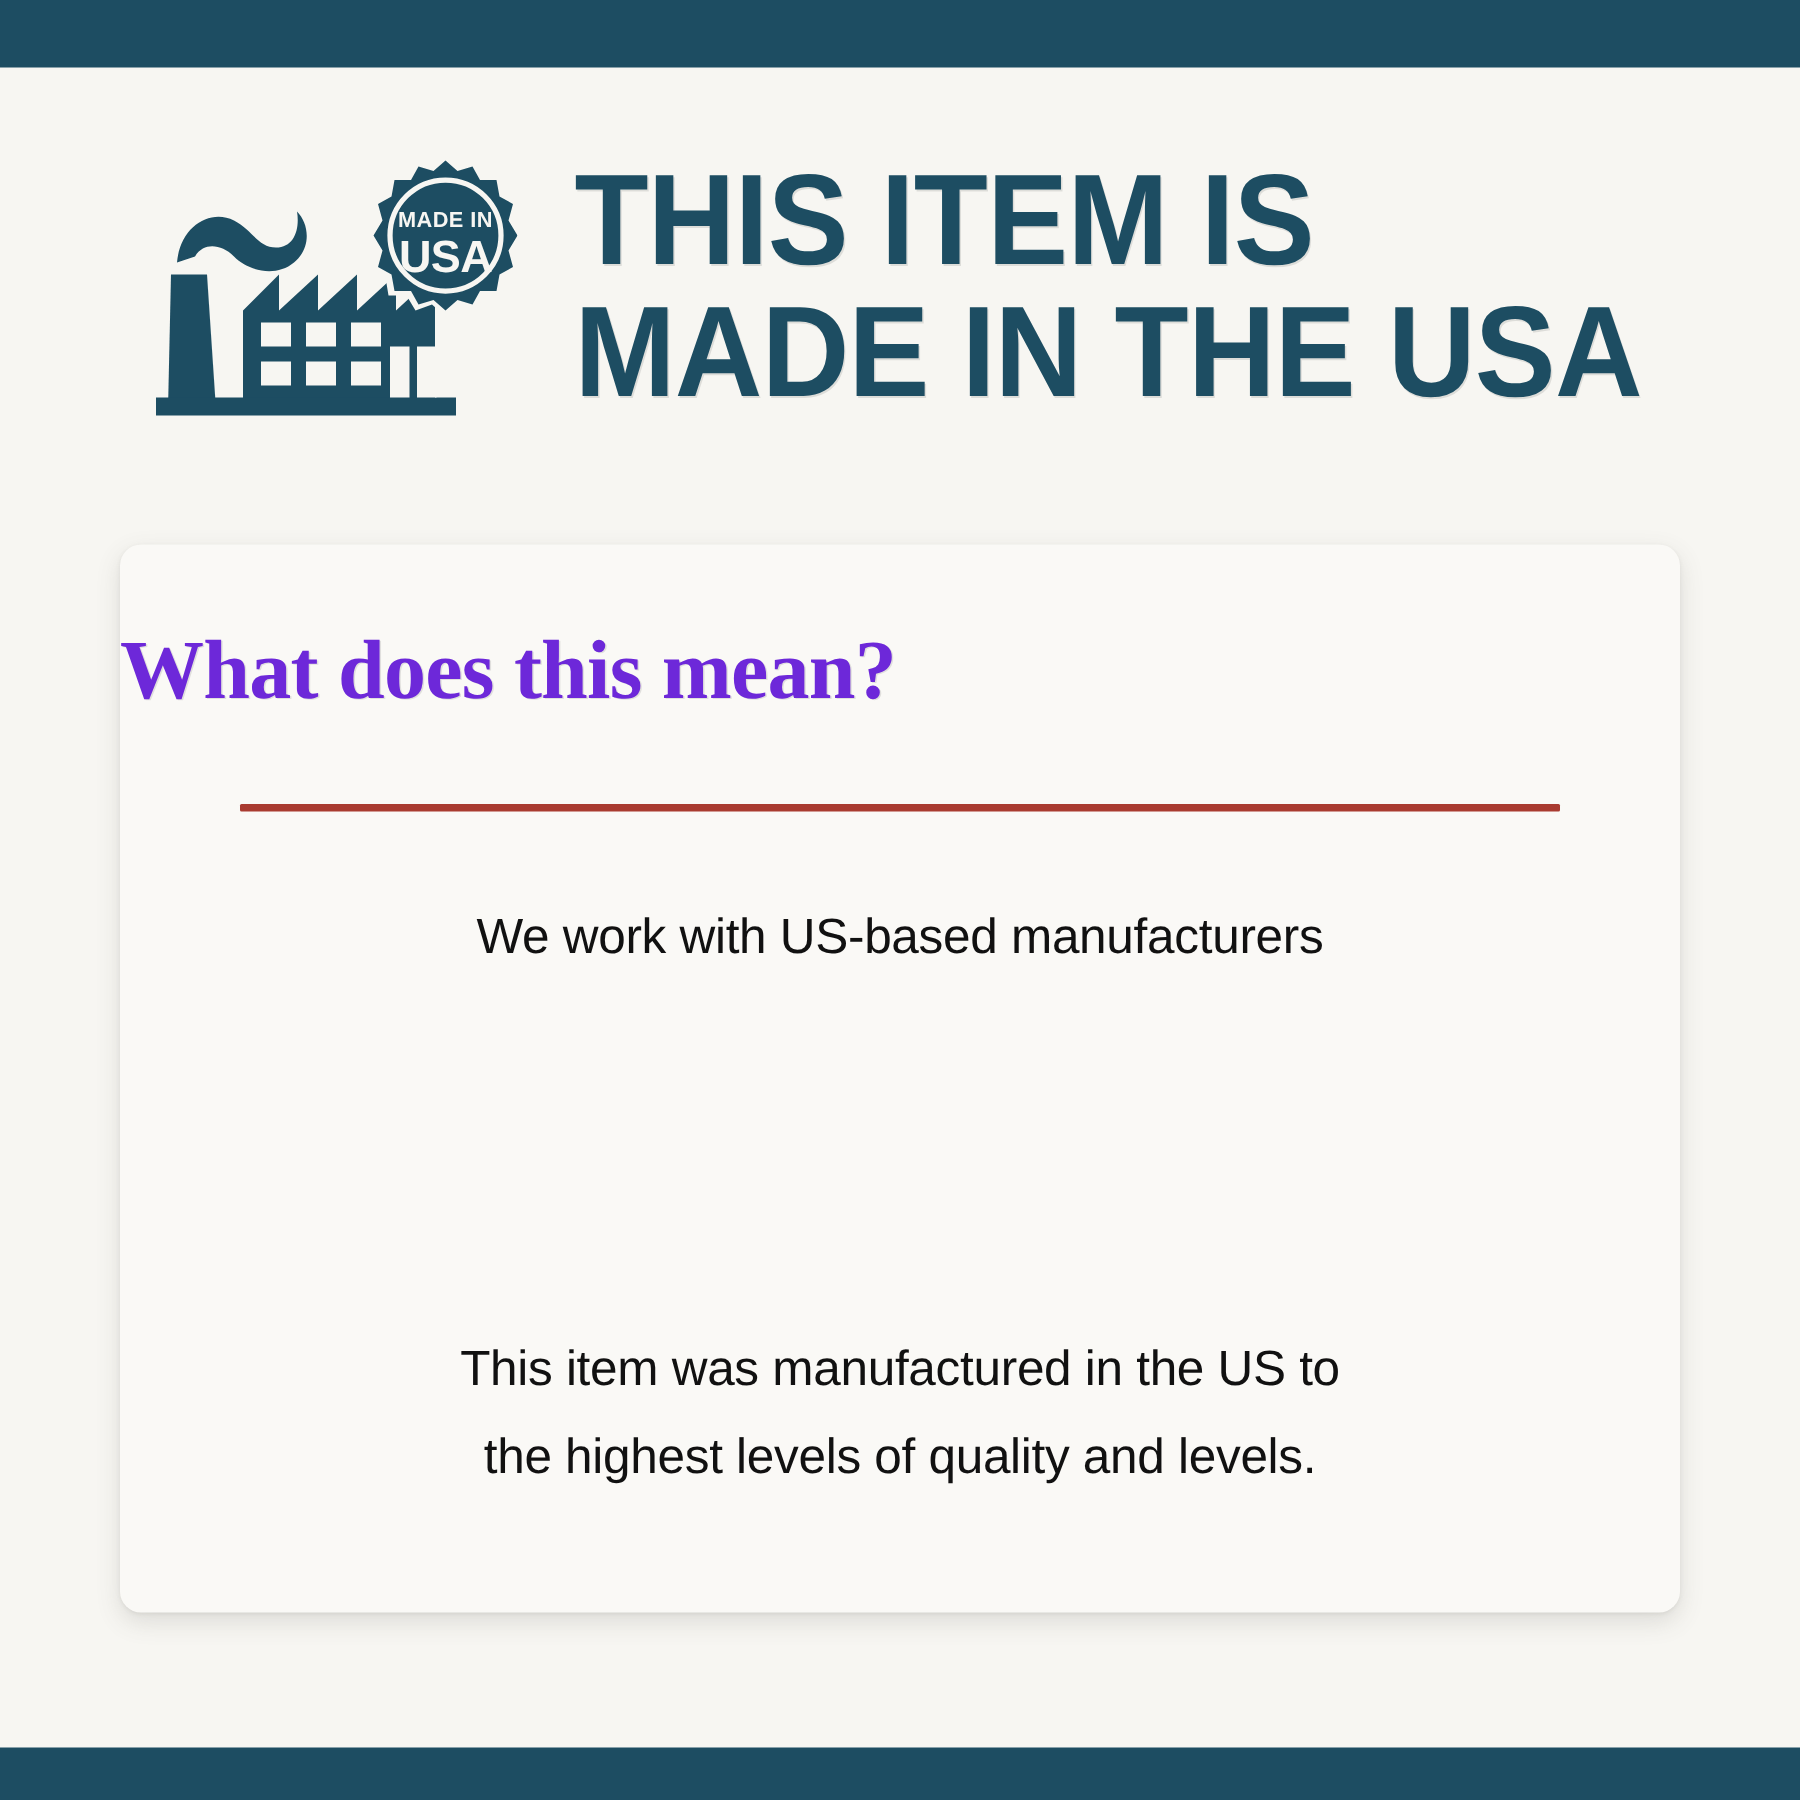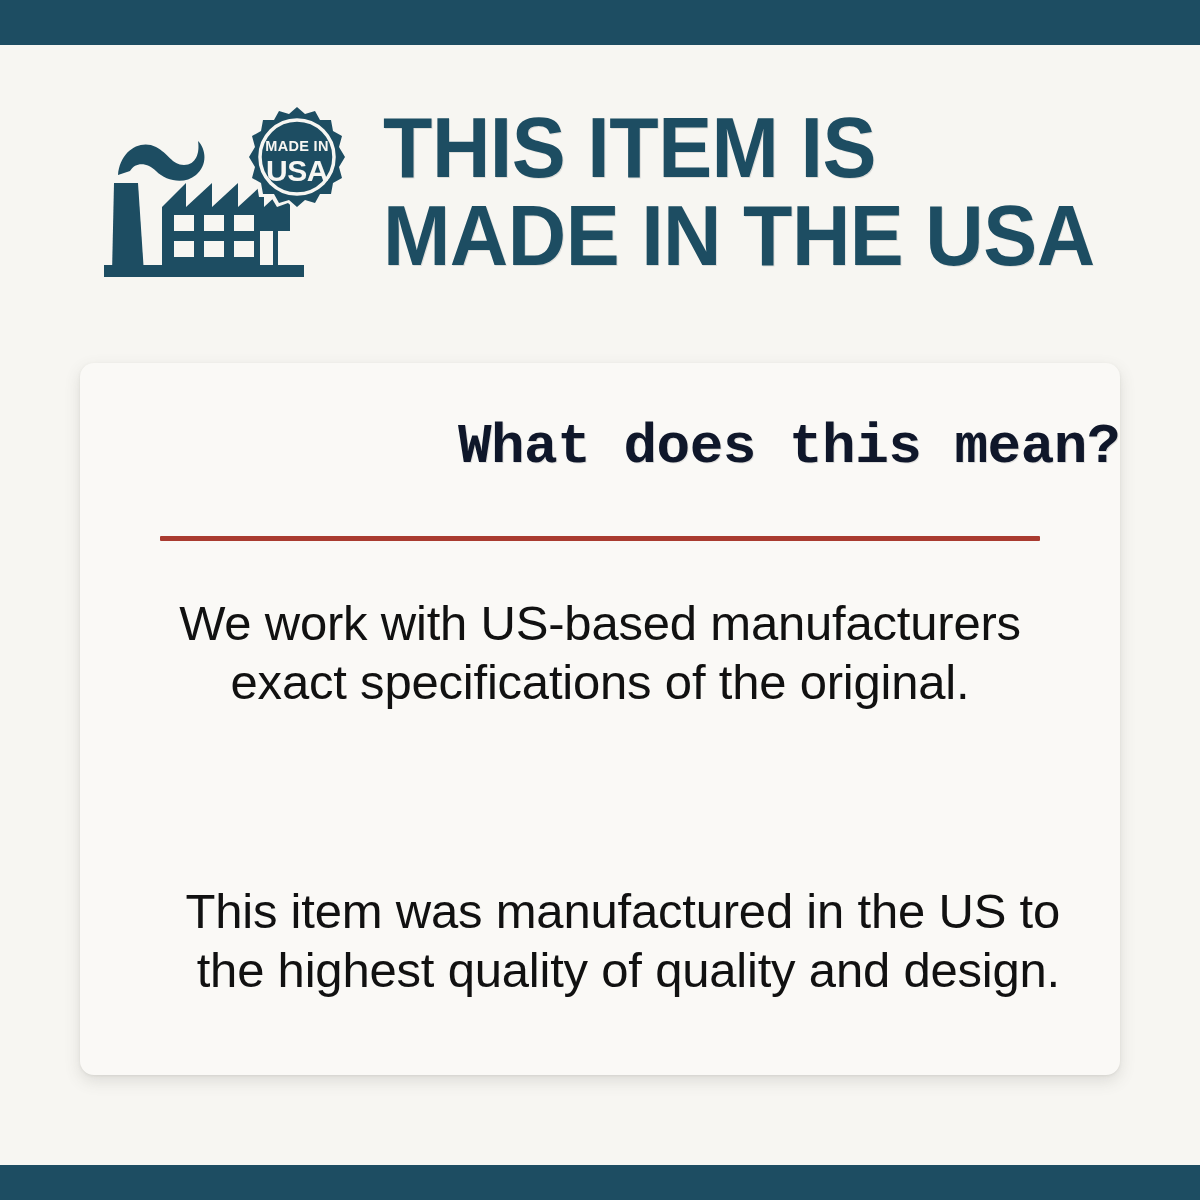--- a/index.html
+++ b/index.html
@@ -84,23 +84,23 @@
     border-radius: 14px;
     box-shadow: 0 6px 16px rgba(90, 90, 80, 0.16),
                 0 1px 3px rgba(90, 90, 80, 0.10);
   }
 
   .card-title {
     position: absolute;
     top: 55px;
     left: 0;
     width: 1040px;
-    text-align: right;
-    color: #0f172a;
-    font-family: Liberation Mono, monospace;
+    text-align: left;
+    color: #6d28d9;
+    font-family: Liberation Serif, serif;
     font-weight: bold;
     font-size: 56px;
     line-height: 58px;
     letter-spacing: -0.5px;
     text-shadow: 1px 1px 0 rgba(0,0,0,0.10);
   }
 
   .divider {
     position: absolute;
     top: 173px;
@@ -112,26 +112,26 @@
   }
 
   .body-text {
     position: absolute;
     left: 60px;
     width: 920px;
     text-align: center;
     color: #111111;
     font-family: "Liberation Sans Narrow", "Liberation Sans", sans-serif;
     font-weight: normal;
-    font-size: 49px;
+    font-size: 33px;
     line-height: 59px;
     letter-spacing: -0.2px;
   }
   .para-1 { top: 231px; }
-  .para-2 { top: 519px; text-align: right; }
+  .para-2 { top: 519px; }
   .body-text .tline { display: block; white-space: nowrap; }
 </style>
 </head>
 <body>
 
 <div class="bar bar-top"></div>
 
 <div class="header">
 
   <div class="brand-mark">
@@ -175,22 +175,21 @@
 </div>
 
 <div class="card">
 
   <div class="card-title">What does this mean?</div>
 
   <div class="divider"></div>
 
   <div class="body-text para-1">
     <span class="tline">We work with US-based manufacturers</span>
-    <span class="tline">exact specifications of the original.</span>
   </div>
 
   <div class="body-text para-2">
     <span class="tline">This item was manufactured in the US to</span>
-    <span class="tline">the highest quality of quality and design.</span>
+    <span class="tline">the highest levels of quality and levels.</span>
   </div>
 </div>
 
 <div class="bar bar-bottom"></div>
 
 </body></html>

